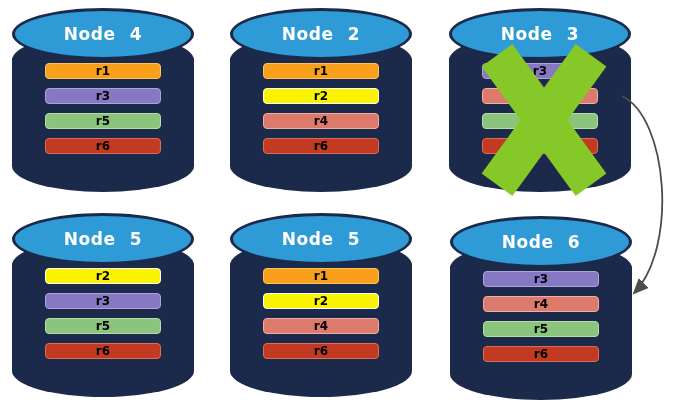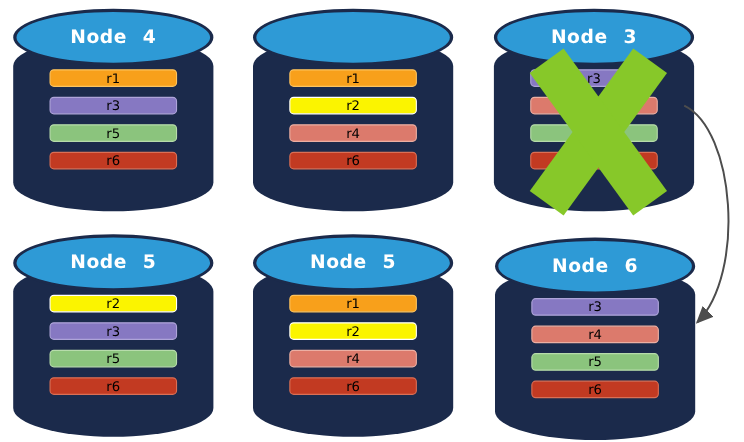--- a/index.html
+++ b/index.html
@@ -53,21 +53,21 @@
     gap: 9px;
     z-index: 4;
   }
   .replica-bar {
     box-sizing: border-box;
     width: 116px; height: 16px;
     border-radius: 4px;
     border: 1.5px solid #ffffff;
     display: flex; align-items: center; justify-content: center;
     font-size: 12px;
-    font-weight: normal;
+    font-weight: bold;
     color: var(--replica-text, #000000);
     line-height: 1;
   }
 
   
   .x-mark {
     position: absolute;
     left: 95px; top: 112px;
     width: 0; height: 0;
     z-index: 6;
@@ -117,20 +117,21 @@
         </div>
       <div class="replica-bar" style="background: rgb(194, 58, 34); border-color: rgb(218, 111, 85);">
           <span>r6</span>
         </div>
     </div>
   </div>
 
   <div class="node" style="left:230px; top:8px;">
     <div class="cyl-body"></div>
     <div class="cyl-top"></div>
+    <div class="node-title">Node 2</div>
     <div class="bars">
       <div class="replica-bar" style="background: rgb(248, 160, 27); border-color: rgb(252, 195, 95);">
           <span>r1</span>
         </div>
       <div class="replica-bar" style="background: rgb(251, 244, 0); border-color: rgb(255, 255, 255);">
           <span>r2</span>
         </div>
       <div class="replica-bar" style="background: rgb(220, 122, 108); border-color: rgb(236, 175, 163);">
           <span>r4</span>
         </div>

